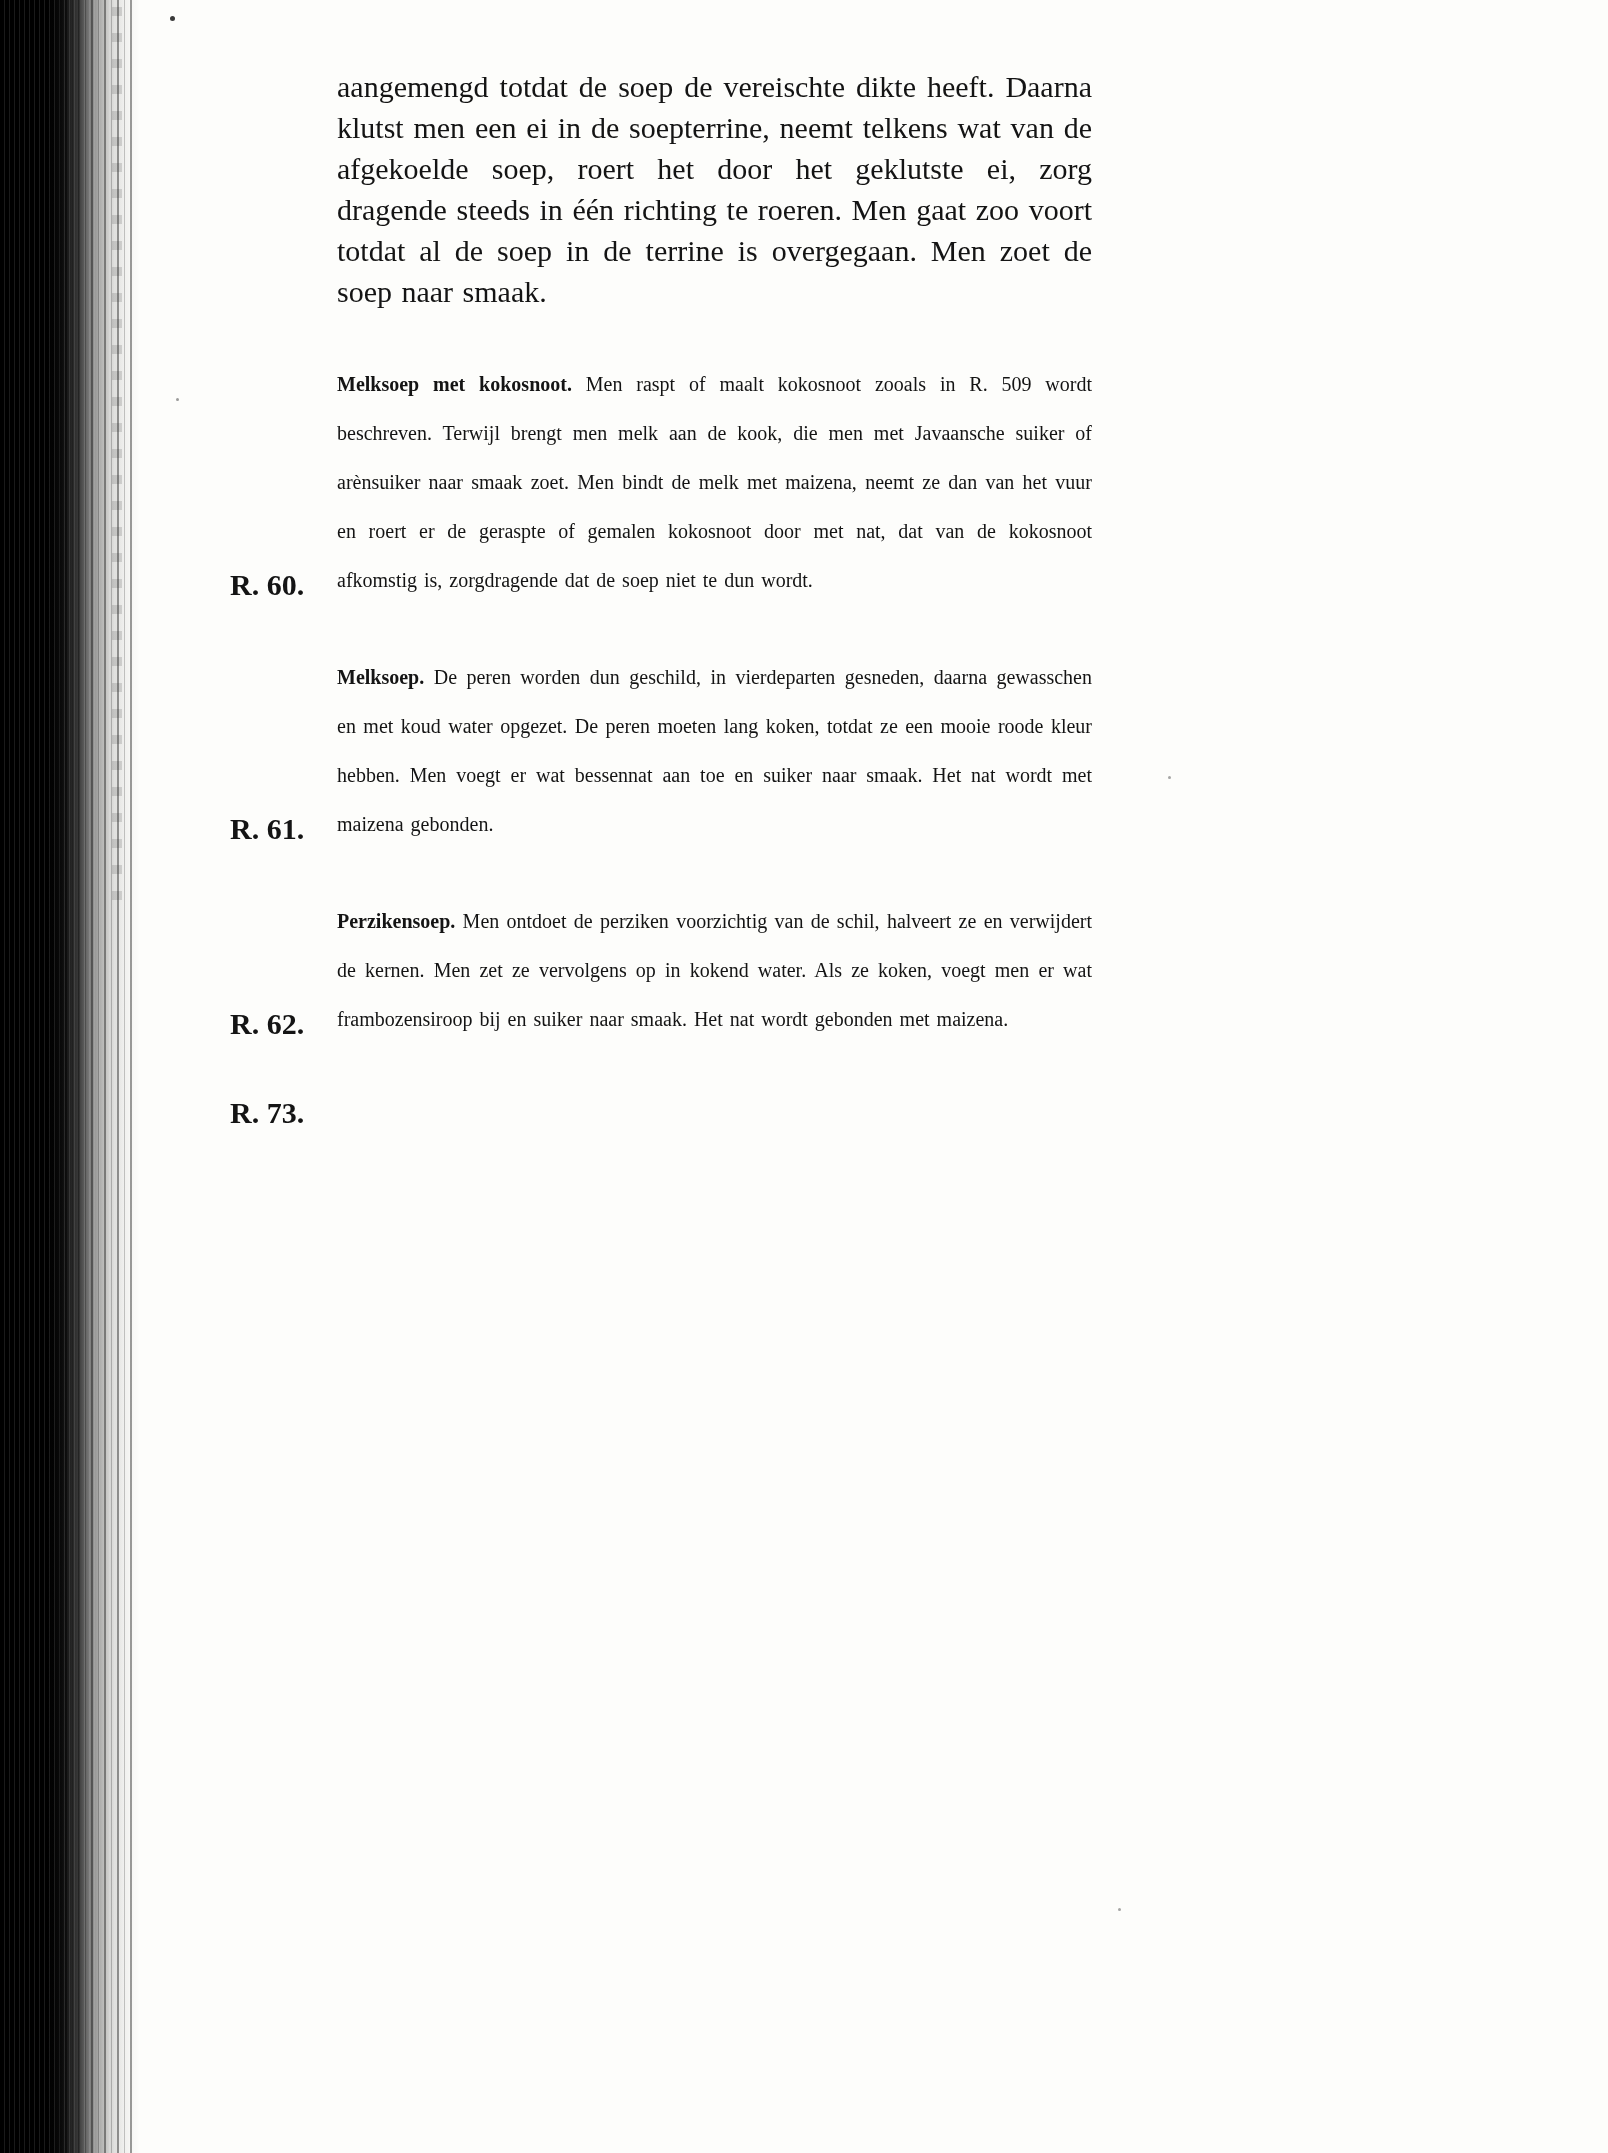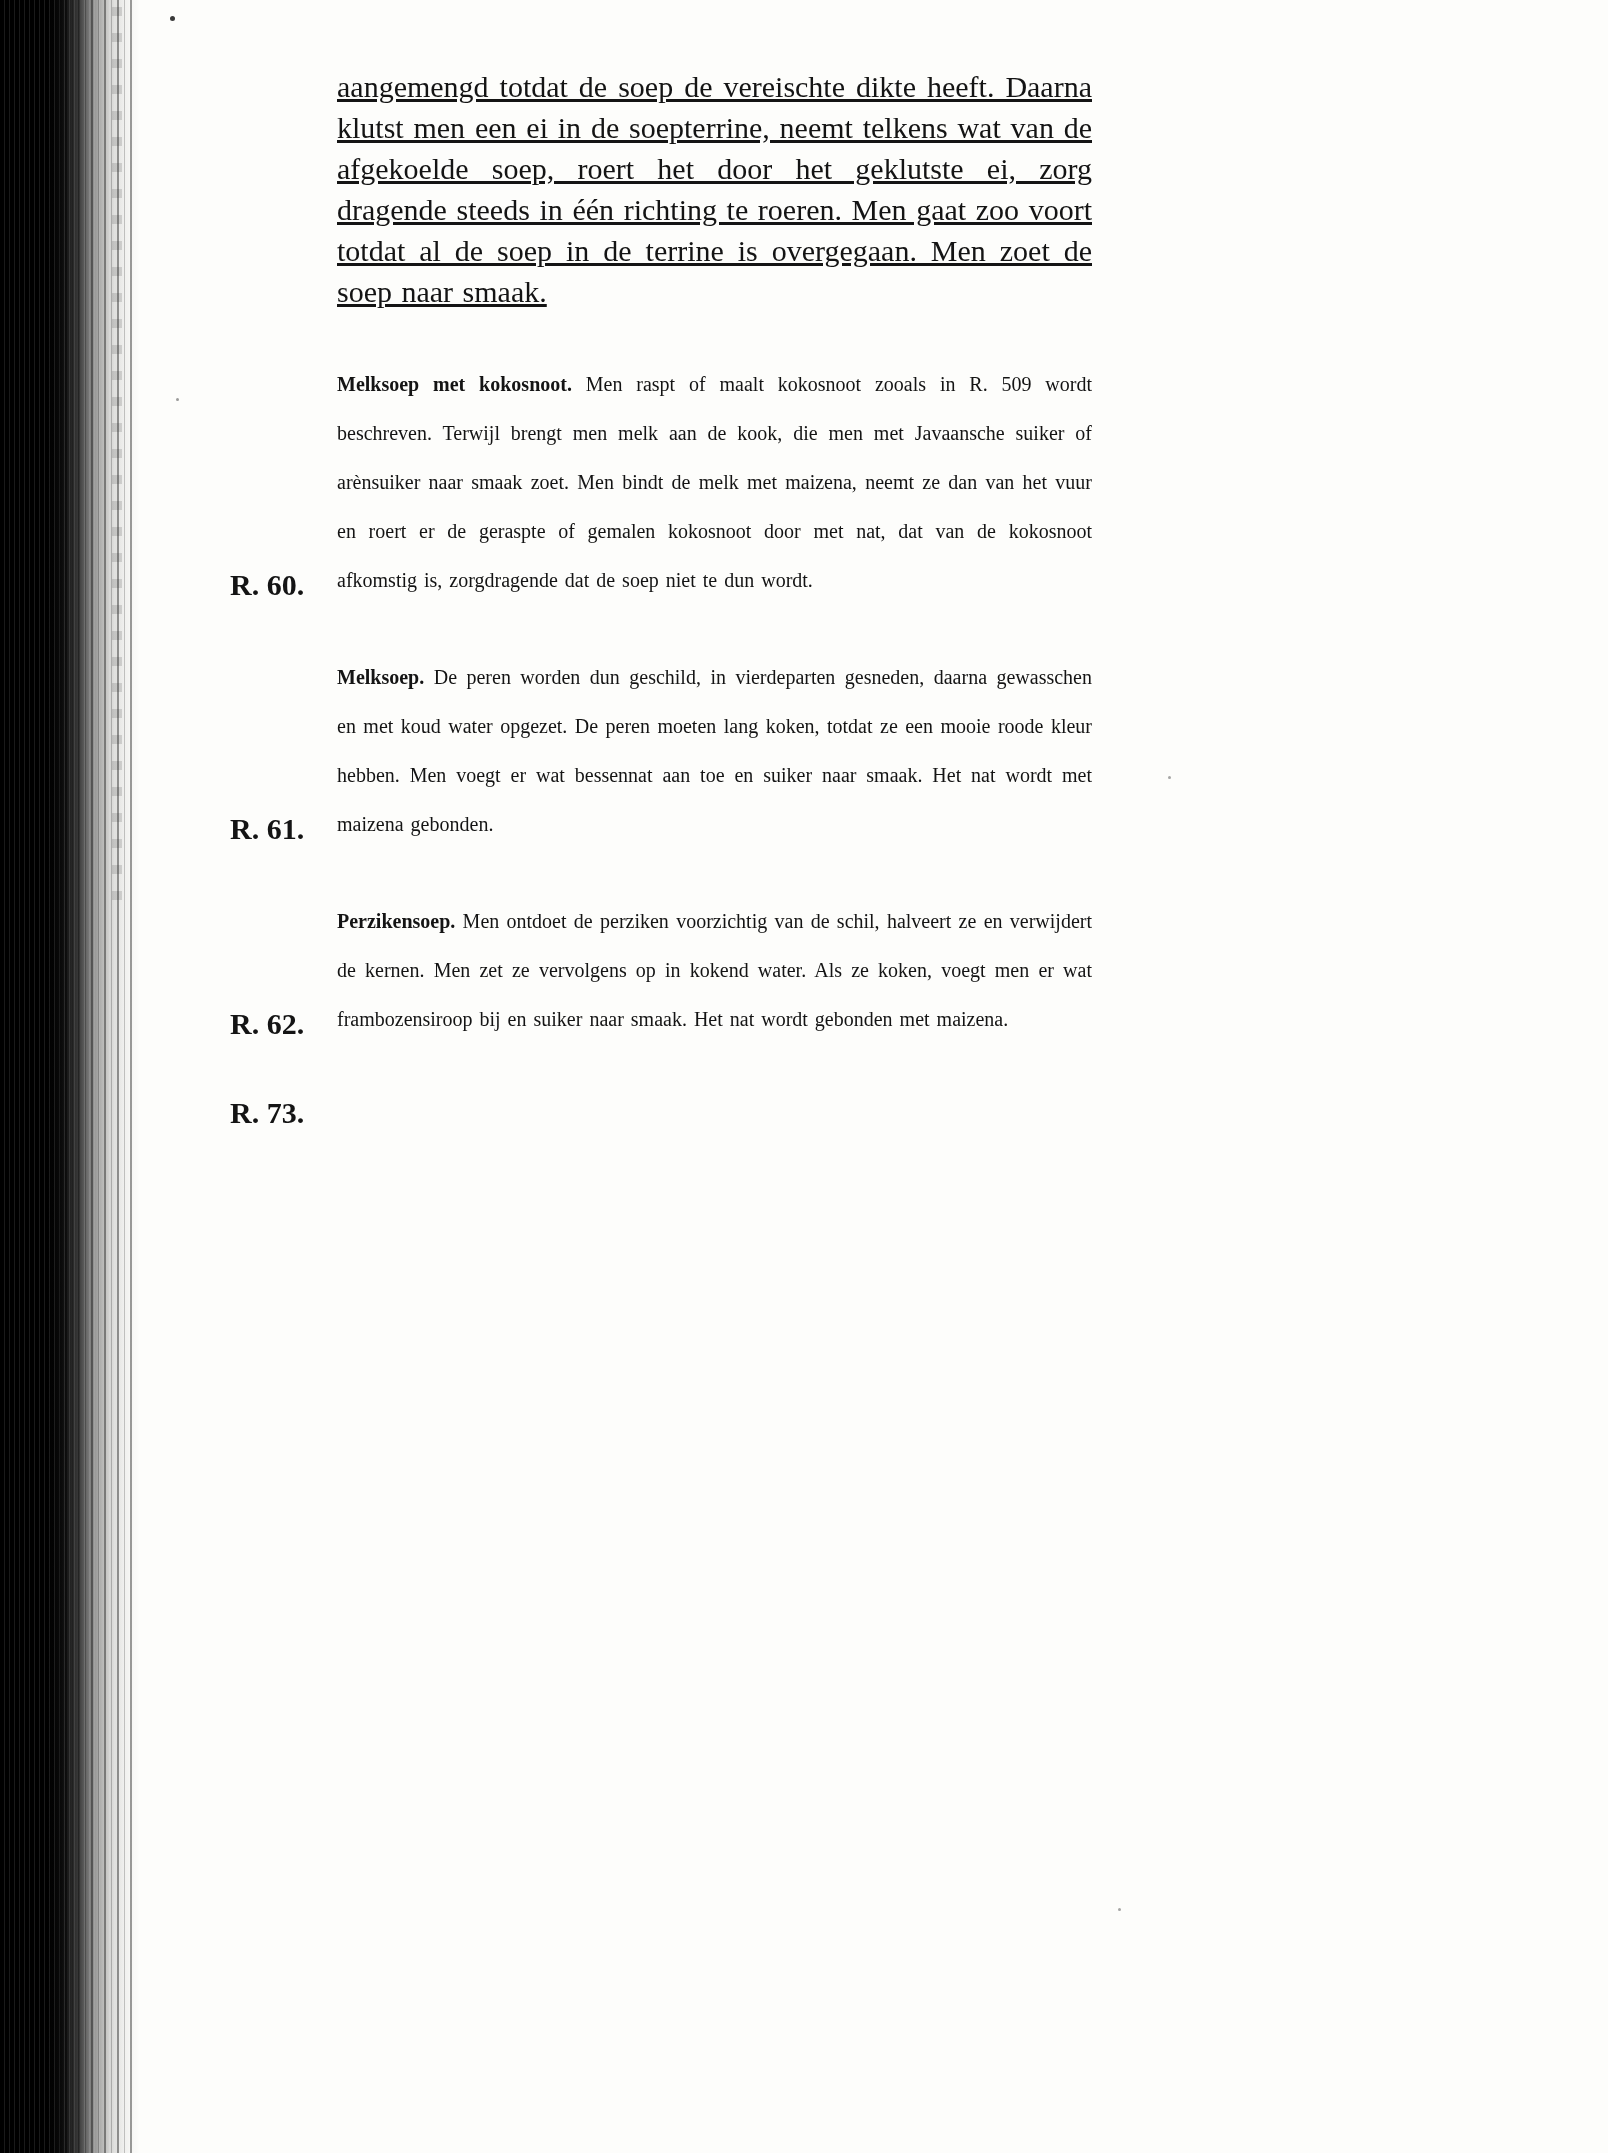--- a/index.html
+++ b/index.html
@@ -79,21 +79,20 @@
     letter-spacing: 1px;
     margin: 0 0 26px 0;
   }
   .intro {
     margin: 0 0 0 107px;
     width: 755px;
     font-size: 30px;
     line-height: 41px;
     text-align: justify;
     word-spacing: 2px;
-    text-decoration: underline;
   }
   .recipe {
     display: flex;
     margin-top: 48px;
     align-items: flex-end;
   }
   .recipe-label {
     flex: 0 0 107px;
     width: 107px;
     font-weight: bold;

